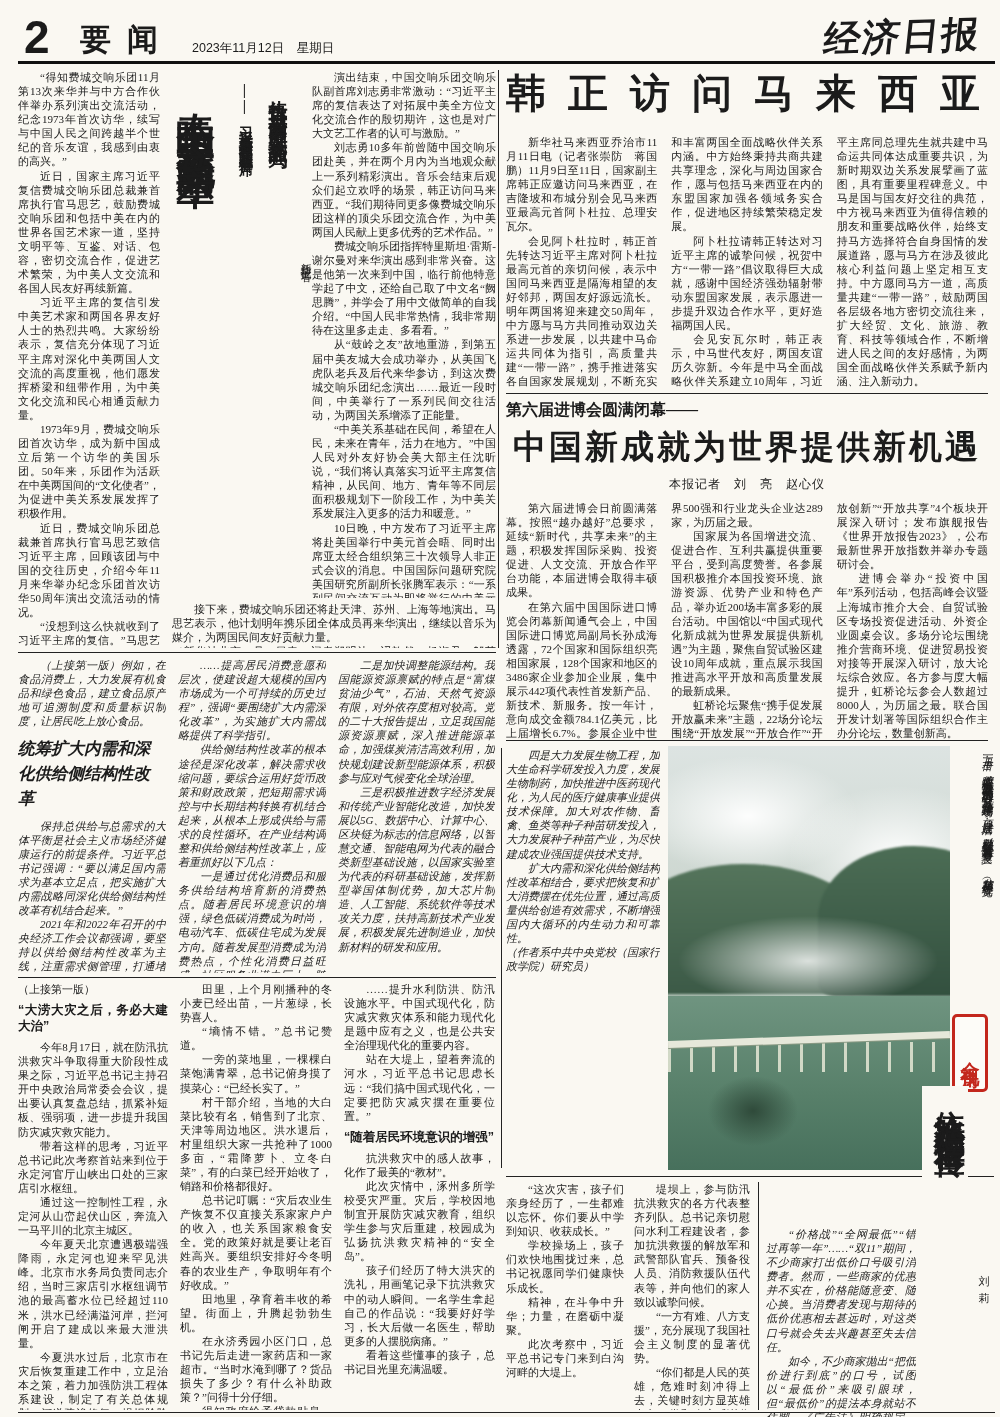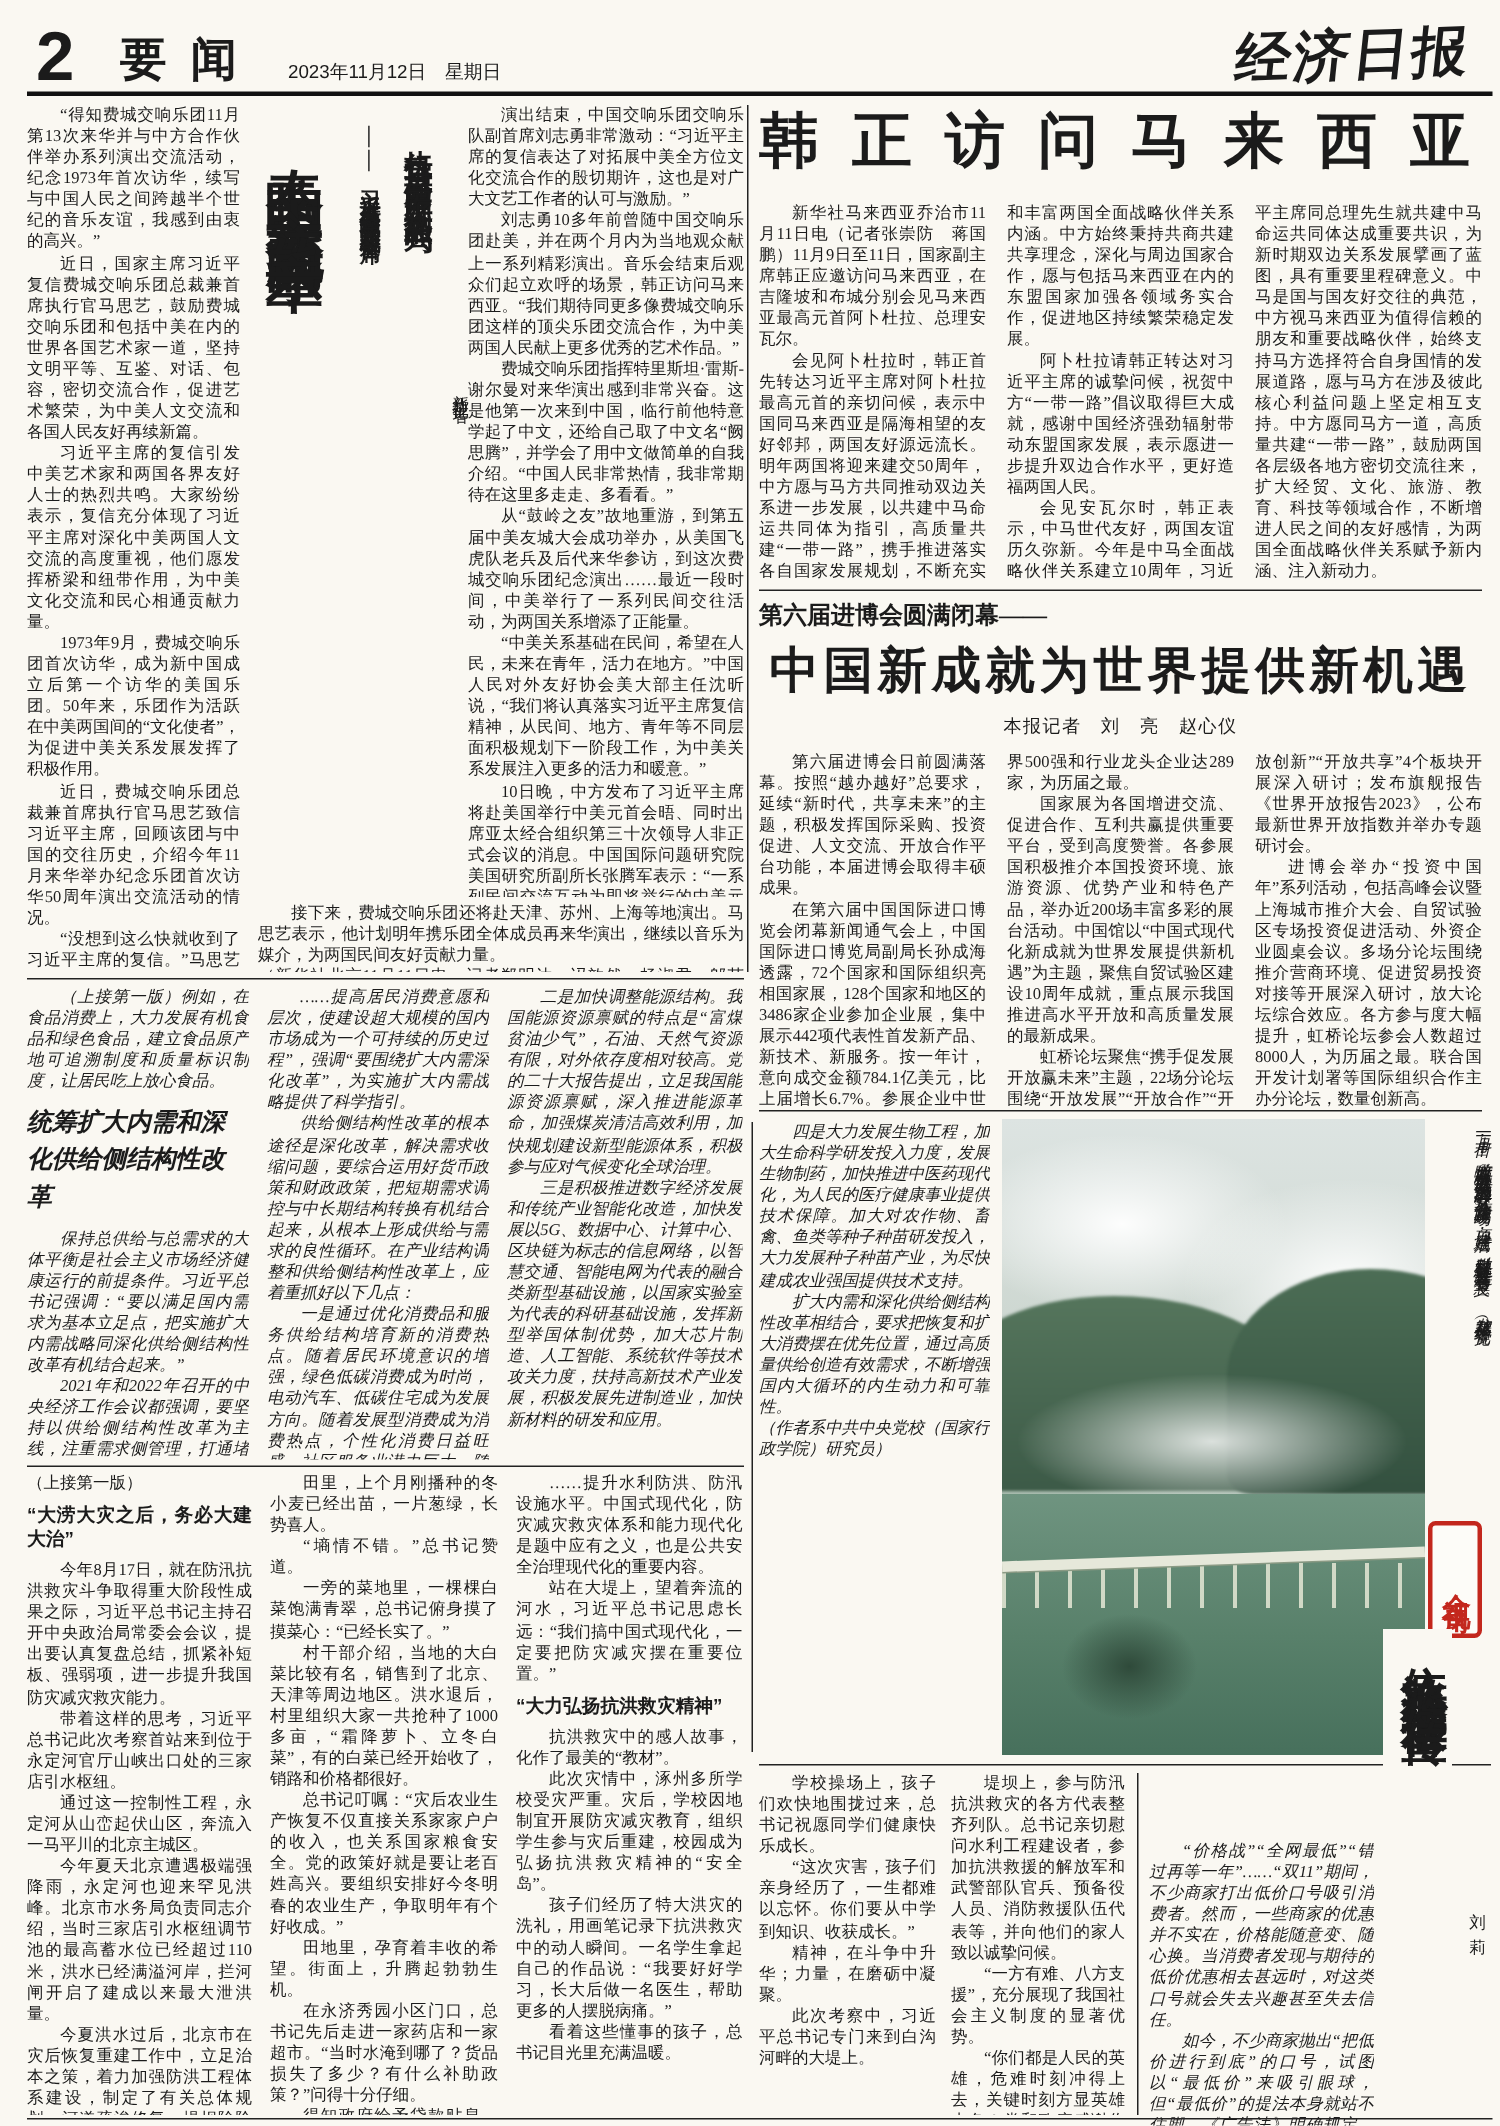--- a/index.html
+++ b/index.html
@@ -185,31 +185,31 @@
       <p>总书记叮嘱：“灾后农业生产恢复不仅直接关系家家户户的收入，也关系国家粮食安全。党的政策好就是要让老百姓高兴。要组织安排好今冬明春的农业生产，争取明年有个好收成。”</p>
       <p>田地里，孕育着丰收的希望。街面上，升腾起勃勃生机。</p>
       <p>在永济秀园小区门口，总书记先后走进一家药店和一家超市。“当时水淹到哪了？货品损失了多少？有什么补助政策？”问得十分仔细。</p>
       <p>得知政府给予贷款贴息，帮助两家店铺重新走上正轨、8月底恢复营业，总书记十分高兴，勉励道：“祝你们接下来经营得比以前还要好！”</p>
     </div>
   <div class="abs bt" style="left:344px;top:982px;width:151px;height:428px;">
     <div>
         <p>……提升水利防洪、防汛设施水平。中国式现代化，防灾减灾救灾体系和能力现代化是题中应有之义，也是公共安全治理现代化的重要内容。</p>
         <p>站在大堤上，望着奔流的河水，习近平总书记思虑长远：“我们搞中国式现代化，一定要把防灾减灾摆在重要位置。”</p>
       </div>
-    <h3 class="subhead">“大力弘扬抗洪救灾精神”</h3>
+    <h3 class="subhead">“随着居民环境意识的增强”</h3>
     <div>
         <p>抗洪救灾中的感人故事，化作了最美的“教材”。</p>
         <p>此次灾情中，涿州多所学校受灾严重。灾后，学校因地制宜开展防灾减灾教育，组织学生参与灾后重建，校园成为弘扬抗洪救灾精神的“安全岛”。</p>
         <p>孩子们经历了特大洪灾的洗礼，用画笔记录下抗洪救灾中的动人瞬间。一名学生拿起自己的作品说：“我要好好学习，长大后做一名医生，帮助更多的人摆脱病痛。”</p>
         <p>看着这些懂事的孩子，总书记目光里充满温暖。</p>
       </div>
   </div>
   <div class="abs bt" style="left:506px;top:1182px;width:118px;height:228px;">
+      <p>“这次灾害，孩子们亲身经历了，一生都难以忘怀。你们要从中学到知识、收获成长。”</p>
       <p>学校操场上，孩子们欢快地围拢过来，总书记祝愿同学们健康快乐成长。</p>
-      <p>“这次灾害，孩子们亲身经历了，一生都难以忘怀。你们要从中学到知识、收获成长。”</p>
       <p>精神，在斗争中升华；力量，在磨砺中凝聚。</p>
       <p>此次考察中，习近平总书记专门来到白沟河畔的大堤上。</p>
     </div>
   <div class="abs bt" style="left:634px;top:1182px;width:116px;height:228px;">
     <div>
         <p>堤坝上，参与防汛抗洪救灾的各方代表整齐列队。总书记亲切慰问水利工程建设者，参加抗洪救援的解放军和武警部队官兵、预备役人员、消防救援队伍代表等，并向他们的家人致以诚挚问候。</p>
         <p>“一方有难、八方支援”，充分展现了我国社会主义制度的显著优势。</p>
         <p>“你们都是人民的英雄，危难时刻冲得上去，关键时刻方显英雄本色！党和政府感谢你们！希望你们再接再厉、再立新功！”</p>
       </div>
 

